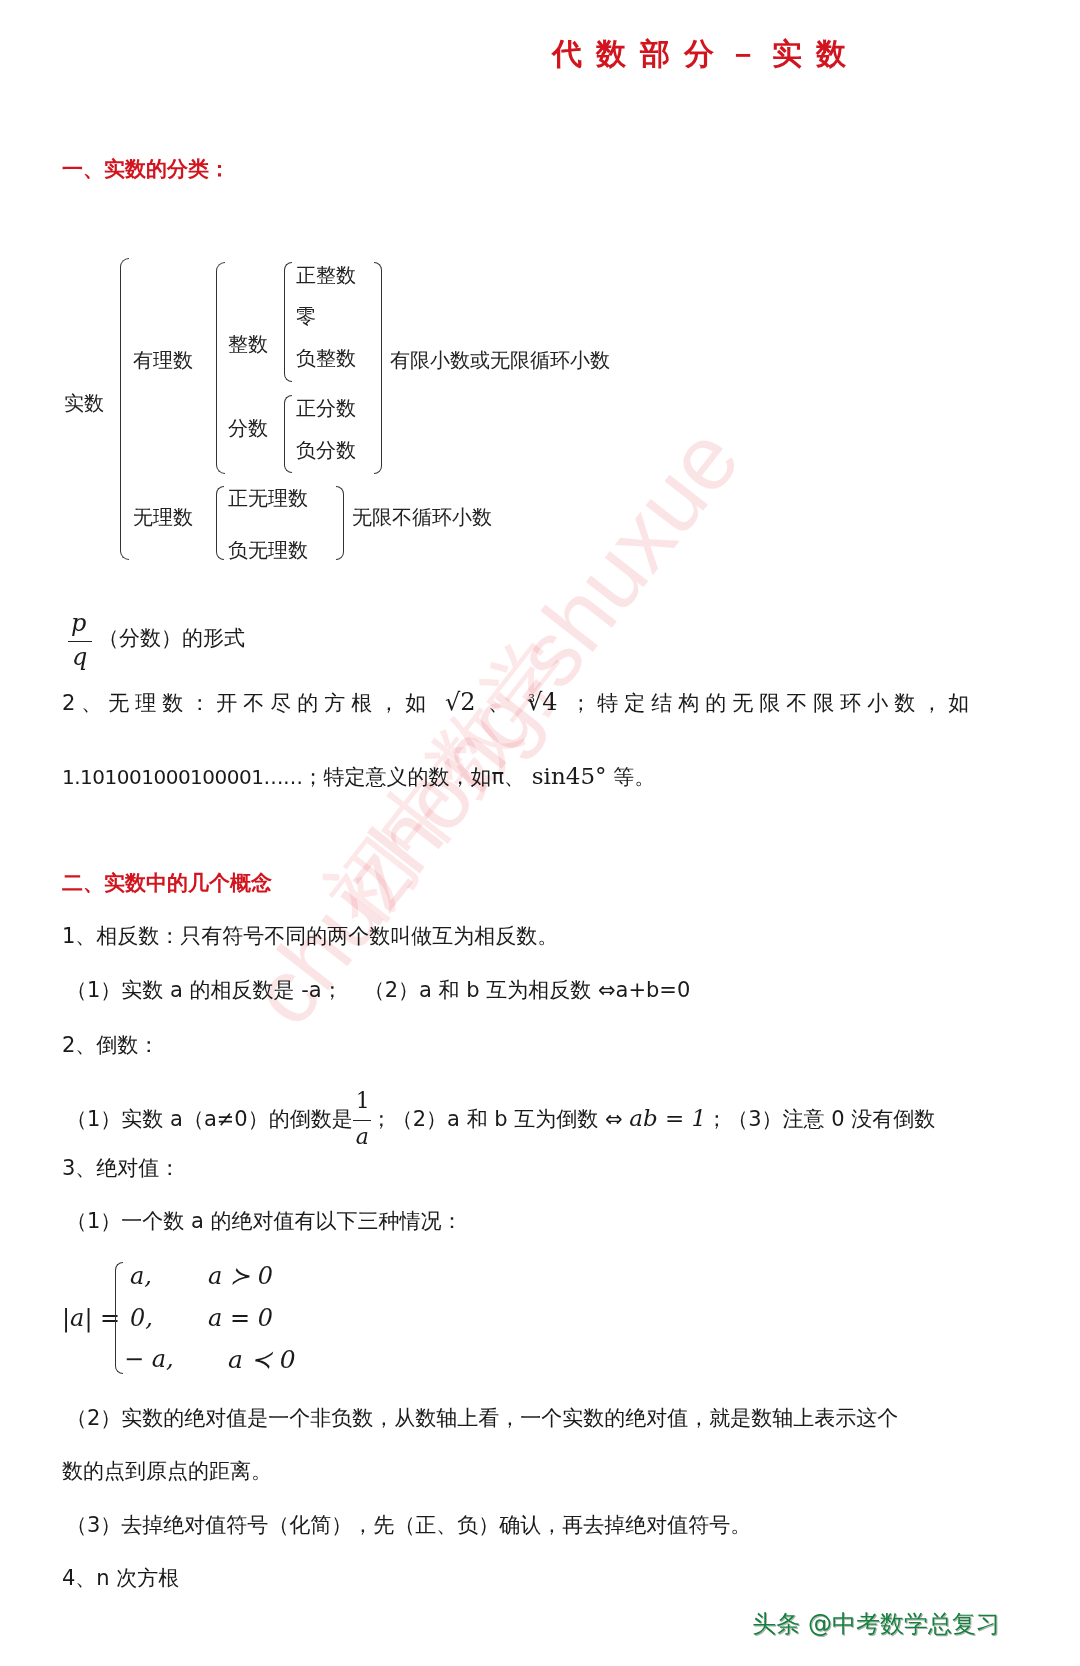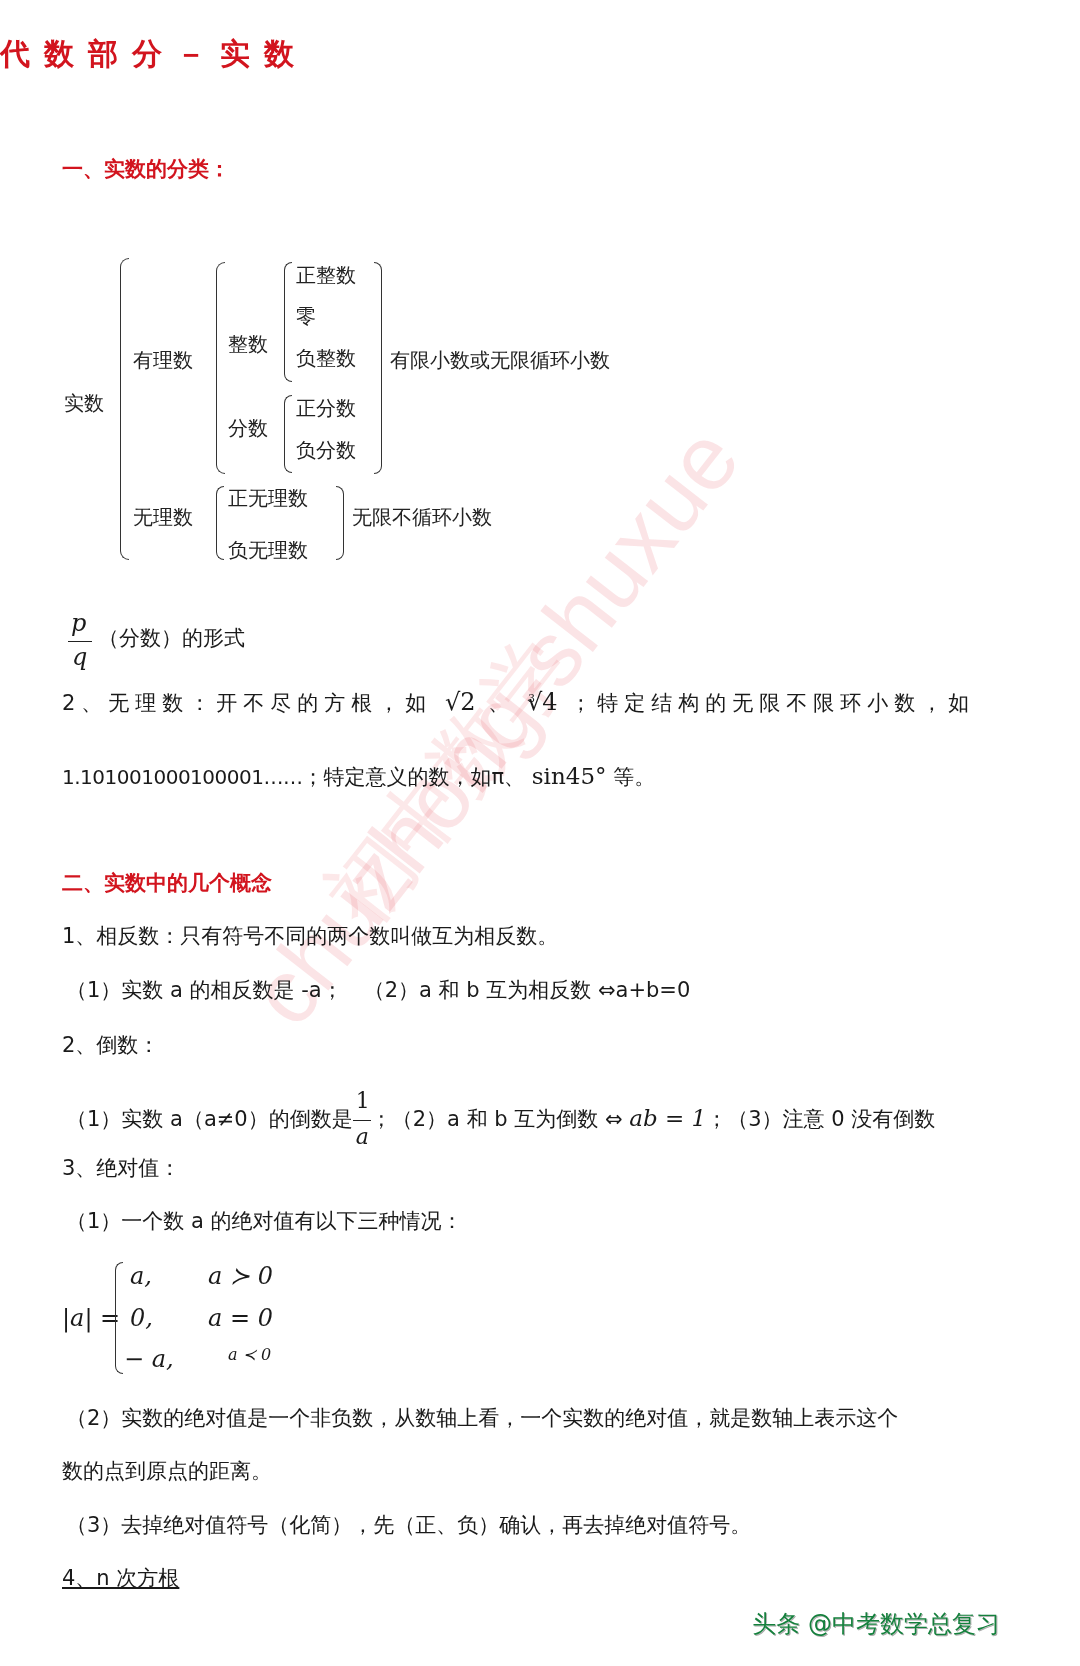--- a/index.html
+++ b/index.html
@@ -1,19 +1,19 @@
 <!DOCTYPE html>
 <html><head>
 <meta charset="utf-8">
 <style>
   html, body { margin:0; padding:0; background:#ffffff; }
   body { width:1080px; height:1666px; position:relative; overflow:hidden;
          font-family:"DejaVu Sans", "Liberation Sans", sans-serif; color:#1a1a1a; }
   .abs { position:absolute; white-space:nowrap; }
-  .title { top:34px; left:0; width:860px; text-align:left; color:#d2141e;
+  .title { top:34px; left:0; width:860px; text-align:right; color:#d2141e;
            font-size:30px; font-weight:bold; letter-spacing:14px; }
   .sec { color:#d2141e; font-weight:bold; font-size:21px; left:62px; }
   .txt { font-size:21px; left:62px; }
   .serif { font-family:"DejaVu Serif","Liberation Serif",serif; }
   .tree { font-family:"DejaVu Serif","Liberation Serif",serif; font-size:20px; color:#222; }
   .brace { position:absolute; border:1.6px solid #333; }
   .bl { border-right:none; border-radius:10px 0 0 10px; }
   .br { border-left:none; border-radius:0 10px 10px 0; }
   .it { font-style:italic; font-family:"DejaVu Serif","Liberation Serif",serif; }
   .frac { display:inline-block; position:relative; vertical-align:middle; text-align:center; }
@@ -104,22 +104,22 @@
 <div class="abs txt" style="top:1207px; left:66px;">（1）一个数 a  的绝对值有以下三种情况：</div>
 
 <div>
   <div class="abs it" style="left:62px; top:1304px; font-size:24px;">|a| =</div>
   <div class="brace bl" style="left:115px; top:1262px; width:7px; height:110px;"></div>
   <div class="abs it" style="left:130px; top:1262px; font-size:24px;">a,</div>
   <div class="abs it" style="left:208px; top:1262px; font-size:24px;">a ≻ 0</div>
   <div class="abs it" style="left:130px; top:1304px; font-size:24px;">0,</div>
   <div class="abs it" style="left:208px; top:1304px; font-size:24px;">a = 0</div>
   <div class="abs it" style="left:124px; top:1345px; font-size:24px;">− a,</div>
-  <div class="abs it" style="left:228px; top:1345px; font-size:16px;font-style:italic;">a ≺ 0</div>
+  <div class="abs it" style="left:228px; top:1345px; font-size:25px;font-style:italic;">a ≺ 0</div>
 </div>
 
 <div class="abs txt" style="top:1404px; left:66px;">（2）实数的绝对值是一个非负数，从数轴上看，一个实数的绝对值，就是数轴上表示这个</div>
 <div class="abs txt" style="top:1457px;">数的点到原点的距离。</div>
 <div class="abs txt" style="top:1511px; left:66px;">（3）去掉绝对值符号（化简），先（正、负）确认，再去掉绝对值符号。</div>
 
-<div class="abs txt" style="top:1564px;text-decoration:underline;">4、n 次方根</div>
+<div class="abs txt" style="top:1564px;">4、n 次方根</div>
 
 <div class="abs footer">头条 @中考数学总复习</div>
 
 </body></html>

